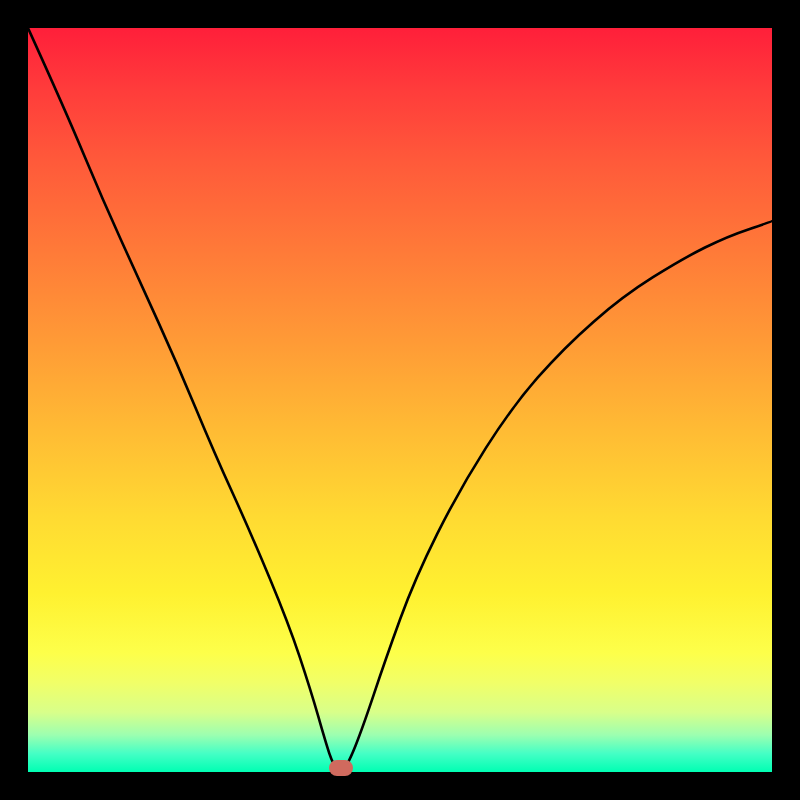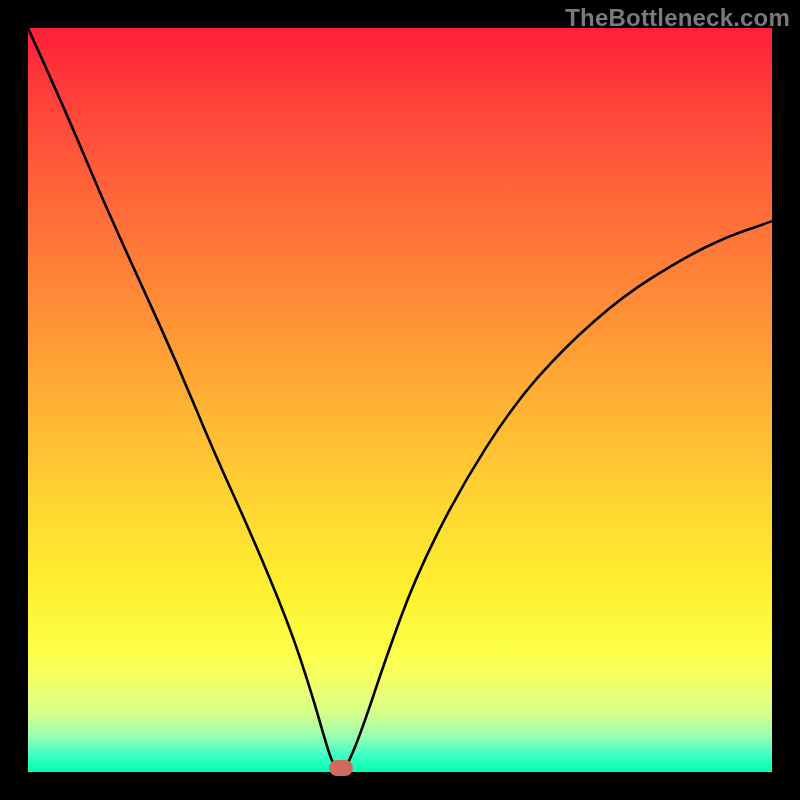--- a/index.html
+++ b/index.html
@@ -56,20 +56,19 @@
     height: 16px;
     border-radius: 8px / 8px;
     background: #d06a5e;
     transform: translate(-50%, -50%);
   }
 </style>
 </head>
 <body>
 
 <div class="frame">
-  <div class="attribution">TheBottleneck.com</div>
   <div class="plot-area">
     <svg class="curve-svg" viewBox="0 0 744 744" preserveAspectRatio="none">
       <path fill="none" stroke="#000" stroke-width="2.6" stroke-linecap="round" d="M 0.0 0.0 Q 37.2 81.8 55.8 126.5 Q 74.4 171.1 93.0 212.0 Q 111.6 253.0 130.2 293.9 Q 148.8 334.8 167.4 379.4 Q 186.0 424.1 204.6 465.0 Q 223.2 505.9 241.8 550.6 Q 260.4 595.2 271.6 628.7 Q 282.7 662.2 290.2 688.2 Q 297.6 714.2 301.3 725.4 Q 305.0 736.6 308.8 740.3 Q 312.5 744.0 316.2 740.3 Q 319.9 736.6 327.4 718.0 Q 334.8 699.4 346.0 665.9 Q 357.1 632.4 372.0 591.5 Q 386.9 550.6 409.2 505.9 Q 431.5 461.3 457.6 420.4 Q 483.6 379.4 509.6 349.7 Q 535.7 319.9 565.4 293.9 Q 595.2 267.8 625.0 249.2 Q 654.7 230.6 677.0 219.5 Q 699.4 208.3 721.7 200.9 T 744.0 193.4"></path>
     </svg>
     <div class="marker" style="left:312.5px; top:740.0px;"></div>
   </div>
 </div>
 
 </body></html>

